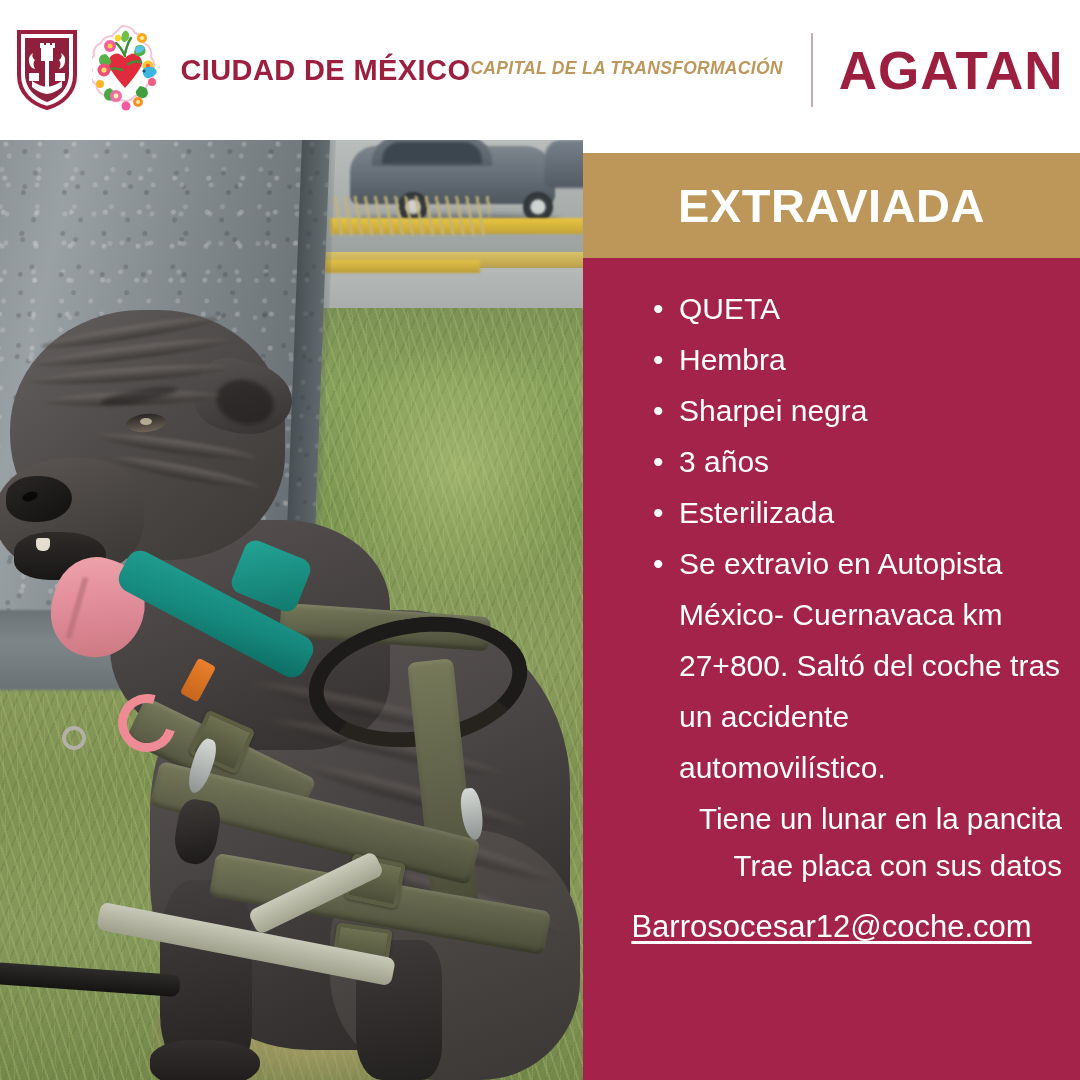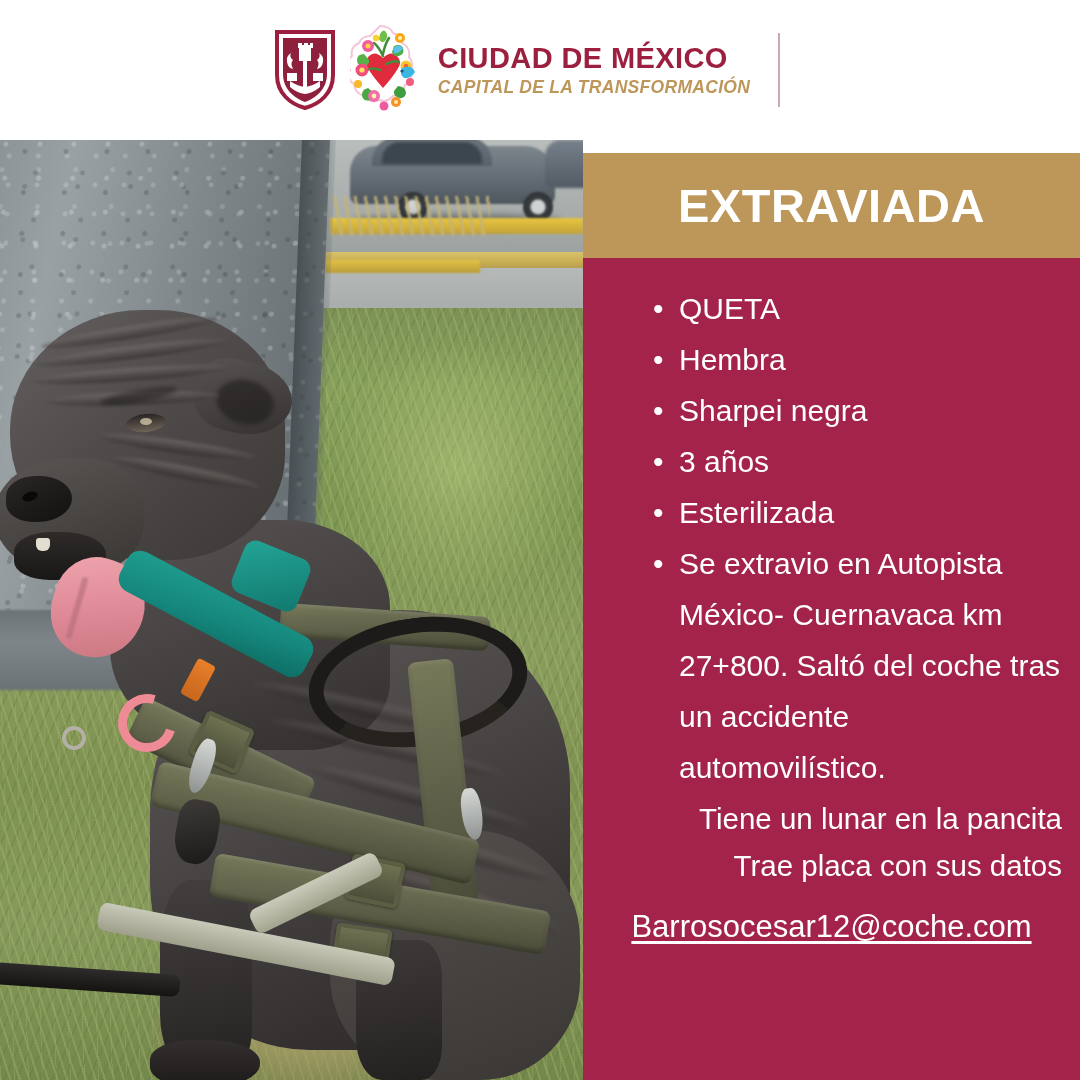--- a/index.html
+++ b/index.html
@@ -14,21 +14,21 @@
   
   .header {
     position:absolute; left:0; top:0; width:1080px; height:140px;
     background:#ffffff;
     display:flex; align-items:center; justify-content:center;
     gap:0px;
   }
   .brandrow { display:flex; align-items:center; gap:14px; }
   .shield { width:62px; height:82px; flex:none; }
   .emblem { width:68px; height:92px; flex:none; }
-  .cdmx-words { display:flex; flex-direction:column; justify-content:flex-end; margin-left:6px; }
+  .cdmx-words { display:flex; flex-direction:row; justify-content:flex-end; margin-left:6px; }
   .cdmx-title {
     color:#9d1f3f; font-weight:bold; font-size:29px; letter-spacing:0.4px;
     line-height:1.05; white-space:nowrap;
   }
   .cdmx-sub {
     color:#bd9659; font-weight:bold; font-size:17.5px; letter-spacing:0.3px;
     line-height:1.15; white-space:nowrap; margin-top:3px;font-style:italic;
   }
   .divider-v {
     width:2px; height:74px; background:#c9a9b4; margin:0 26px 0 28px; flex:none;
@@ -432,20 +432,21 @@
       </svg>
 
       <div class="cdmx-words">
         <div class="cdmx-title">CIUDAD DE MÉXICO</div>
         <div class="cdmx-sub">CAPITAL DE LA TRANSFORMACIÓN</div>
       </div>
     </div>
 
     <div class="divider-v"></div>
 
+    <div class="agatan">AGATAN</div>
   </div>
 
   <div class="photo">
     <div class="ph-layer bg-road"></div>
     <div class="ph-layer bg-curb"></div>
     <div class="ph-layer bg-road2"></div>
     <div class="ph-layer bg-grass"></div>
     <div class="ph-layer grass-tex"></div>
     <div class="ph-layer sun-patch"></div>
     <div class="ph-layer dirt2"></div>

